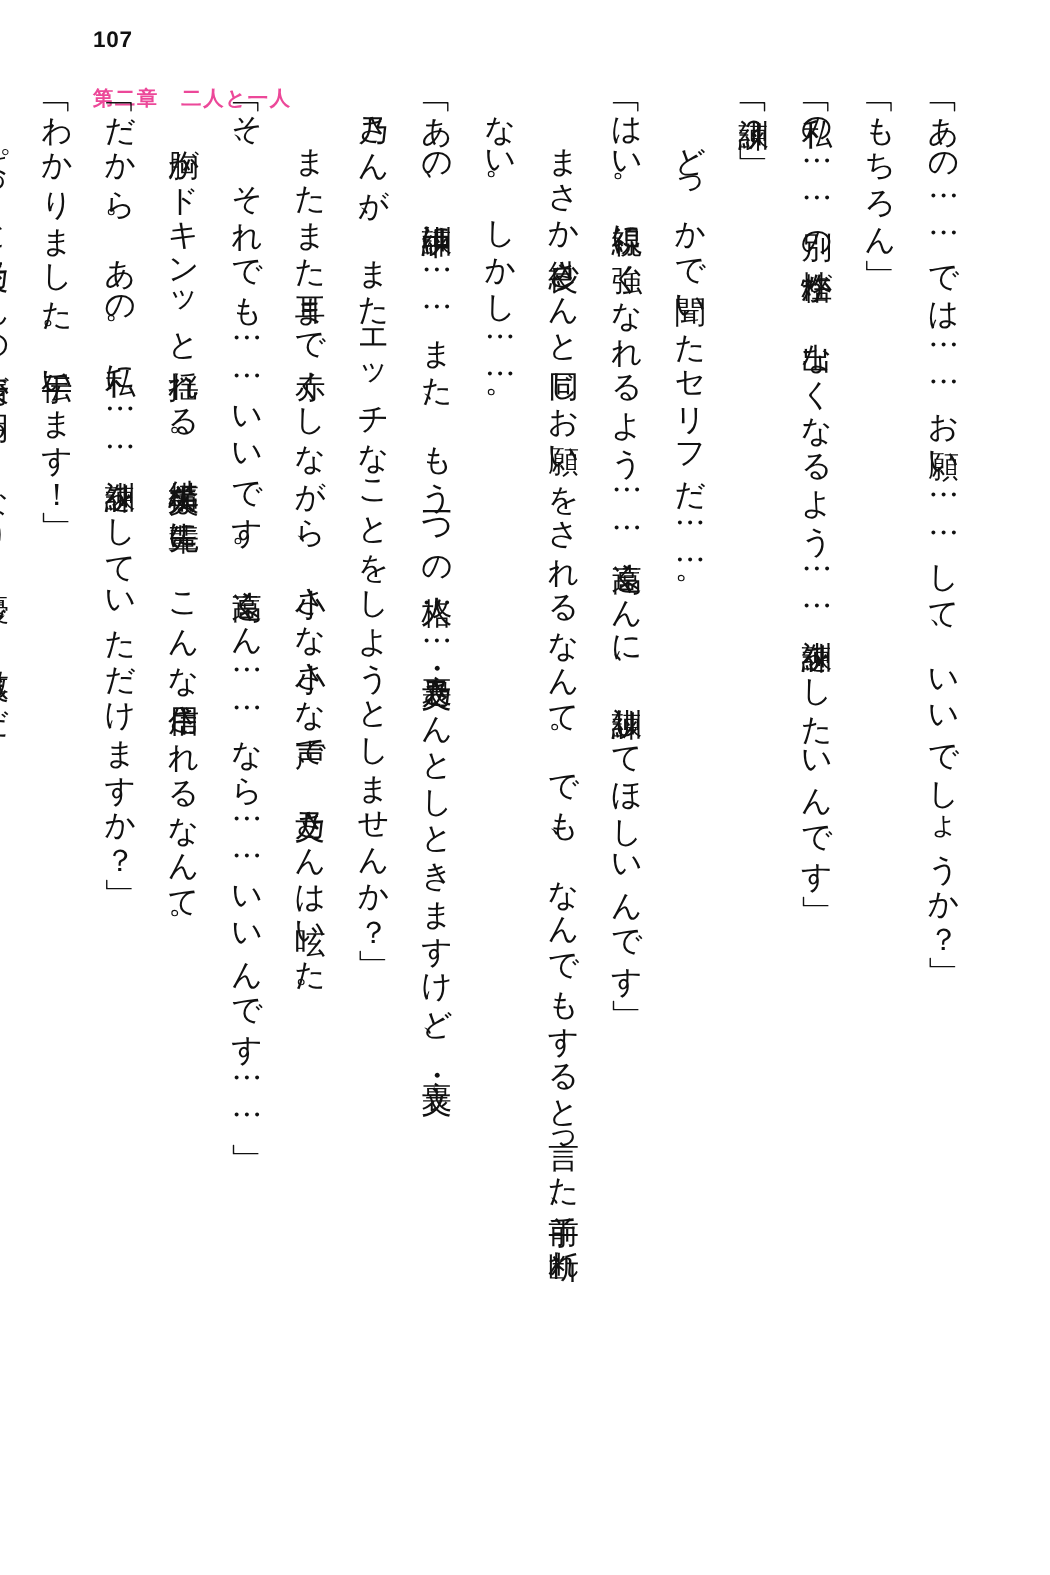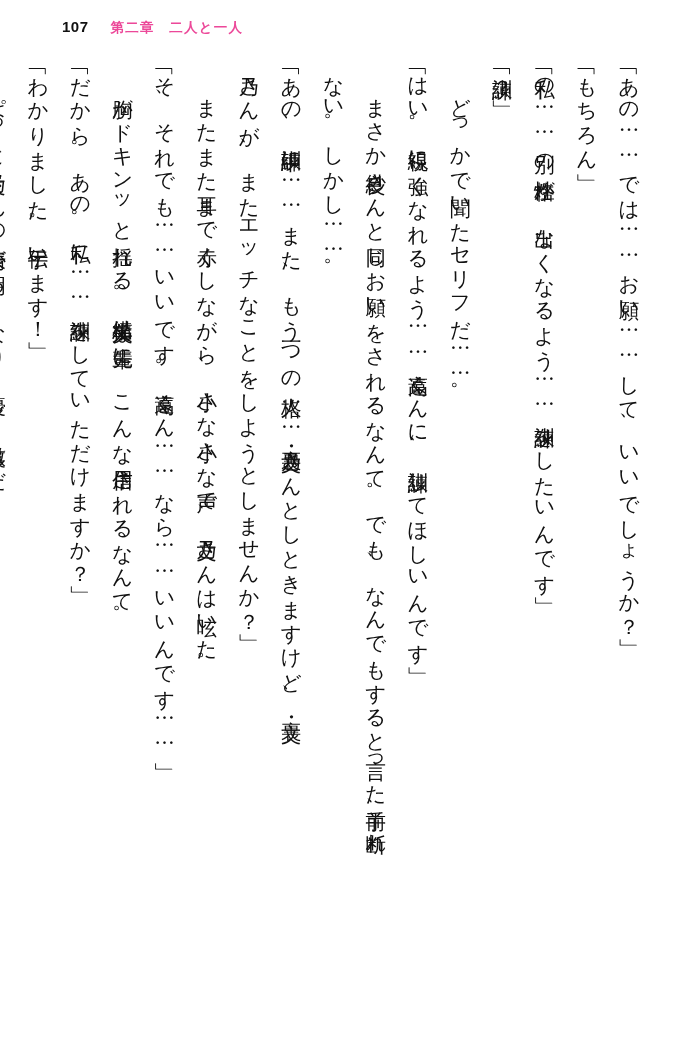--- a/index.html
+++ b/index.html
@@ -25,20 +25,21 @@
 
   
   .header {
     position: absolute;
     top: 18px;
     left: 62px;
     display: flex;
     align-items: baseline;
     gap: 22px;
     font-family: "Liberation Sans", "DejaVu Sans", sans-serif;
+    flex-direction: column;
   }
   .header .folio {
     font-size: 15px;
     font-weight: bold;
     letter-spacing: 0.5px;
     color: #111;
   }
   .header .chapter {
     font-size: 13.5px;
     font-weight: bold;

